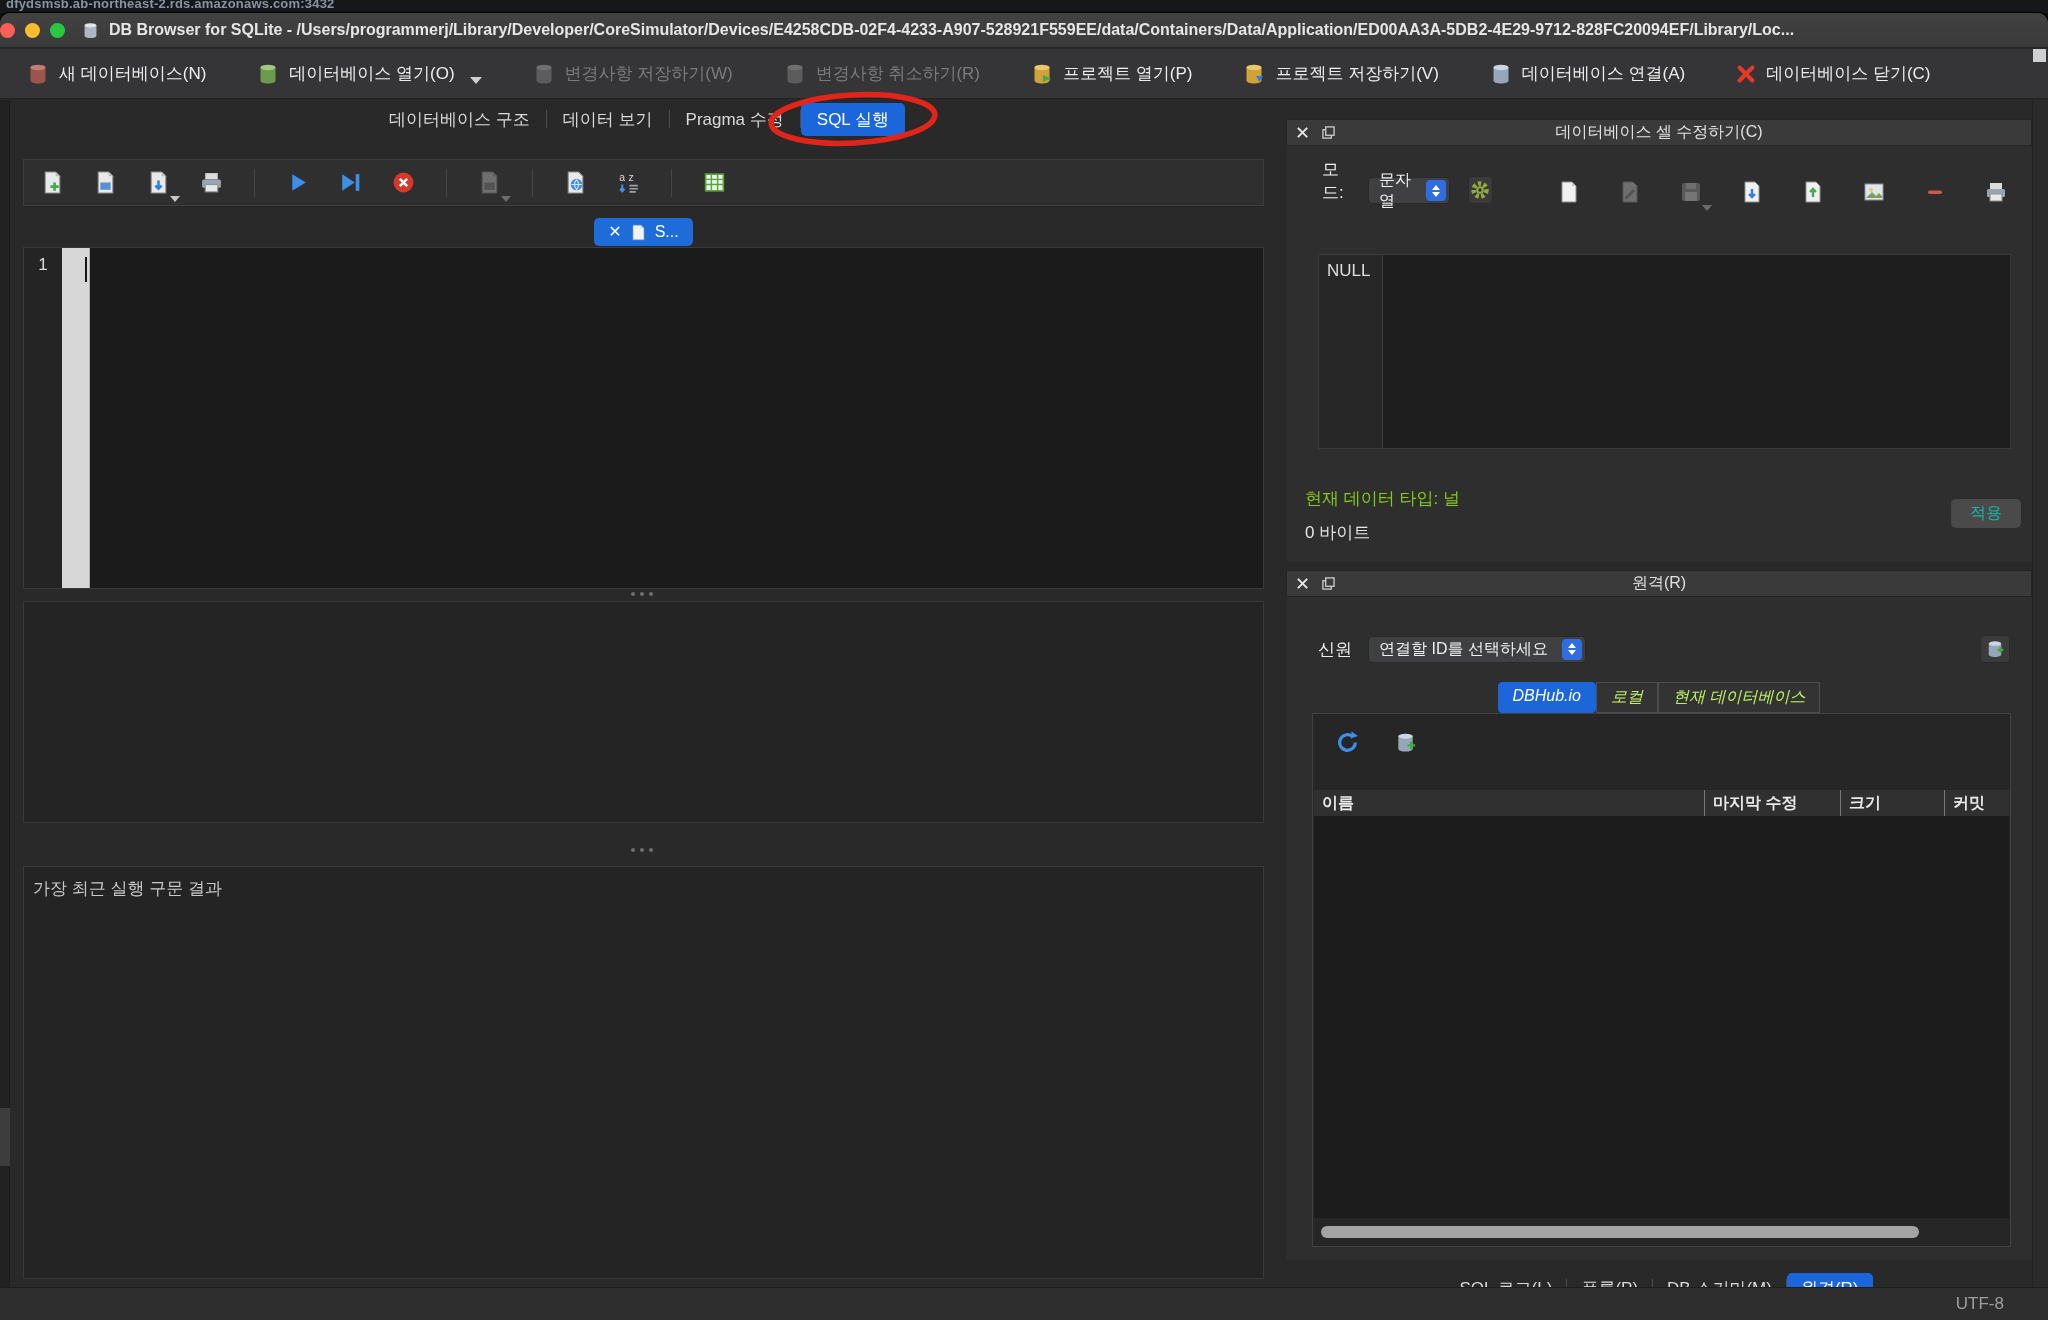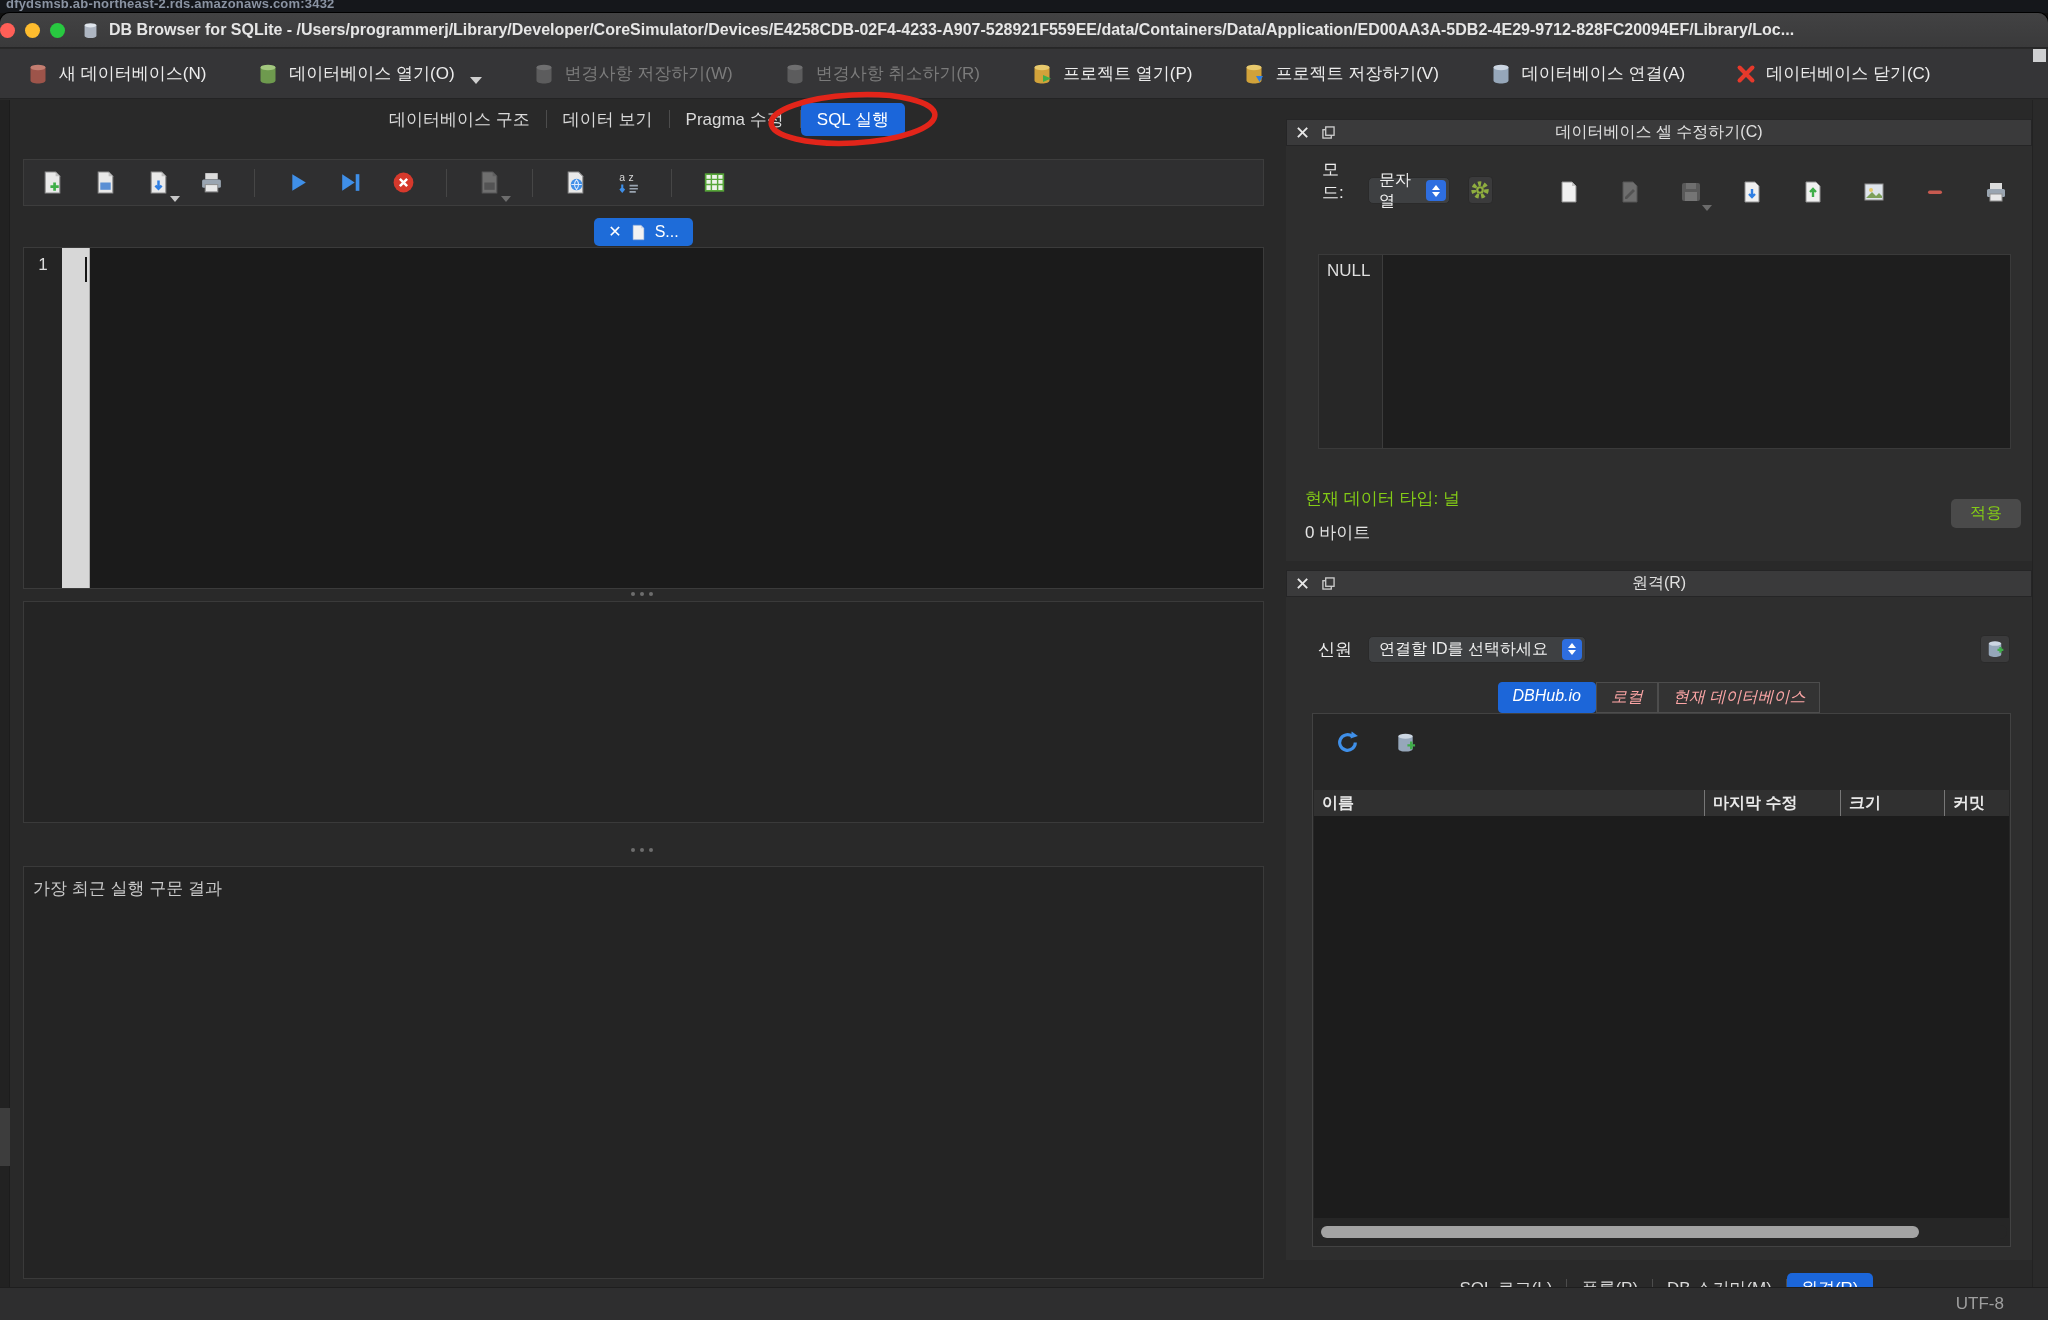--- a/index.html
+++ b/index.html
@@ -84,28 +84,28 @@
   .mode-label { color:#eee; font-size:17px; margin-right:14px; }
   .cell-icons { display:flex; gap:37px; margin-left:64px; align-items:center; }
   .cell-icons .sicon.disabled { opacity:.4; }
 
   .null-box { position:absolute; left:32px; top:135px; width:693px; height:195px; background:#1e1e1e; border:1px solid #3a3a3a; display:flex; }
   .null-gutter { width:64px; background:#272727; border-right:1px solid #3c3c3c; color:#dedede; font-size:17px; padding:6px 0 0 8px; }
   .null-body { flex:1; }
 
   .type-text { position:absolute; left:19px; top:368px; color:#84cc16; font-size:17px; }
   .size-text { position:absolute; left:19px; top:402px; color:#e4e4e4; font-size:17px; }
-  .apply-btn { position:absolute; left:665px; top:380px; width:70px; height:29px; background:#4a4a4a; color:#84cc16; font-size:16px; border-radius:5px; display:flex; align-items:center; justify-content:center; }
+  .apply-btn { position:absolute; left:665px; top:380px; width:70px; height:29px; background:#4a4a4a; color:#14b8a6; font-size:16px; border-radius:5px; display:flex; align-items:center; justify-content:center; }
 
   .identity-row { position:absolute; left:32px; top:64px; right:22px; height:30px; display:flex; align-items:center; }
   .identity-label { color:#eee; font-size:17px; margin-right:16px; }
   .identity-row .tool-sq { margin-left:auto; }
 
   .rtabs { position:absolute; left:0; right:0; top:112px; display:flex; justify-content:center;font-style:italic; }
-  .rtab { font-size:16px; color:#fca5a5; padding:4px 14px; background:#333; border:1px solid #4d4d4d; white-space:nowrap; }
+  .rtab { font-size:16px; color:#bef264; padding:4px 14px; background:#333; border:1px solid #4d4d4d; white-space:nowrap; }
   .rtab.selected { background:#1c66d9; color:#fff; border-color:#1c66d9; border-radius:4px; }
 
   .remote-box { position:absolute; left:26px; top:143px; width:699px; height:534px; background:#262626; border:1px solid #424242; }
   .rb-icons { position:absolute; left:22px; top:16px; display:flex; gap:34px; align-items:center; }
   .thead { position:absolute; left:1px; right:1px; top:76px; display:flex; background:#303030; border-bottom:1px solid #121212; color:#e9e9e9; font-size:16px; font-weight:600; }
   .th { padding:3px 8px; white-space:nowrap; overflow:hidden; }
   .th + .th { border-left:1px solid #777; }
   .th-name { width:390px; } .th-mod { width:136px; } .th-size { width:104px; } .th-commit { flex:1; }
   .tbody { position:absolute; left:1px; right:1px; top:102px; bottom:28px; background:#1c1c1c; }
   .hscroll { position:absolute; left:3px; right:3px; bottom:7px; height:14px; background:#262626; border-radius:7px; }

